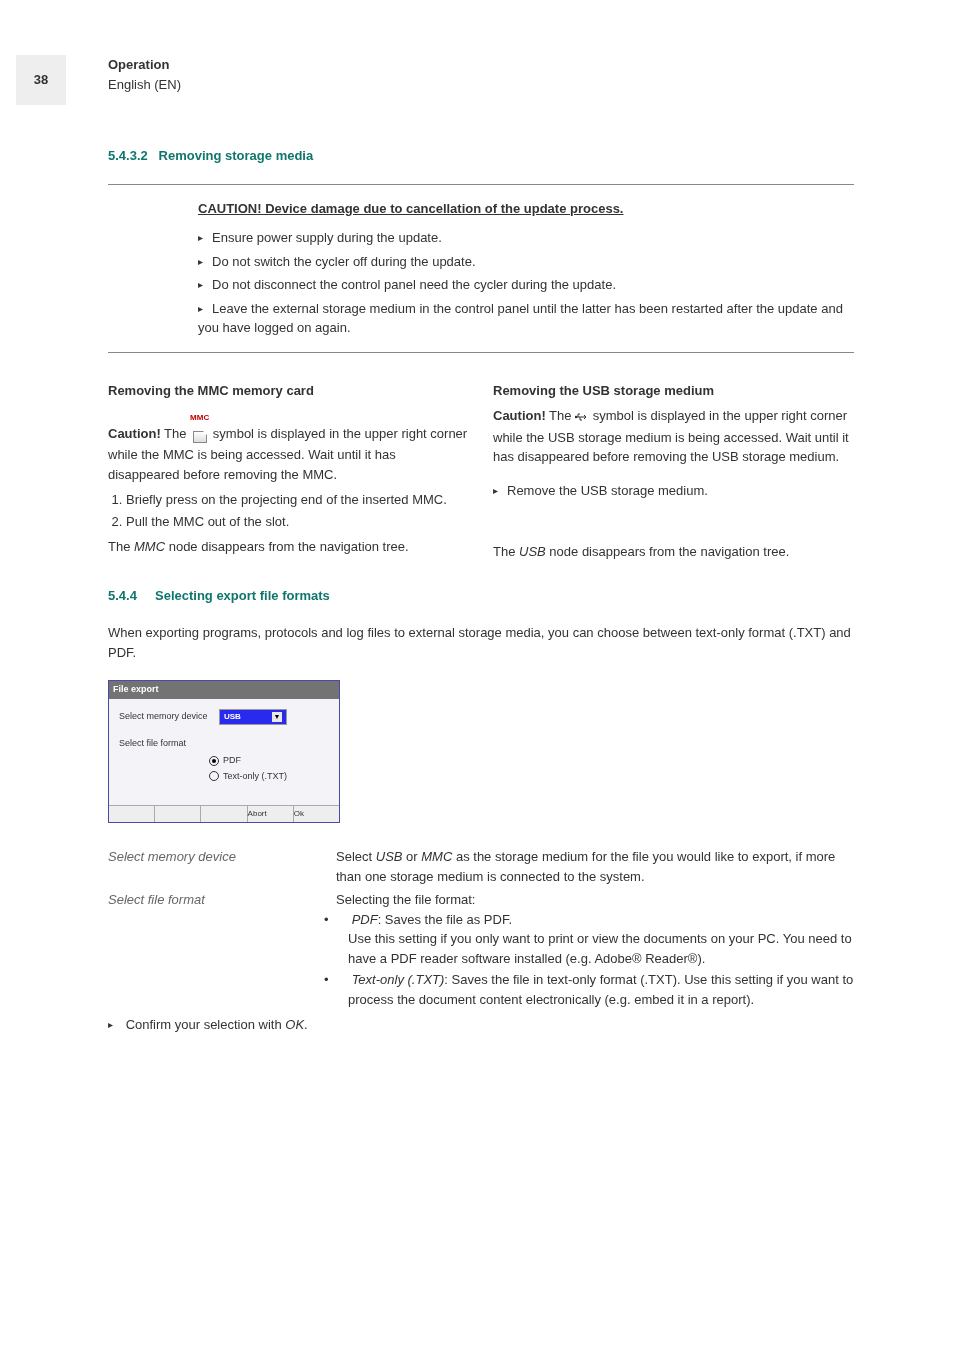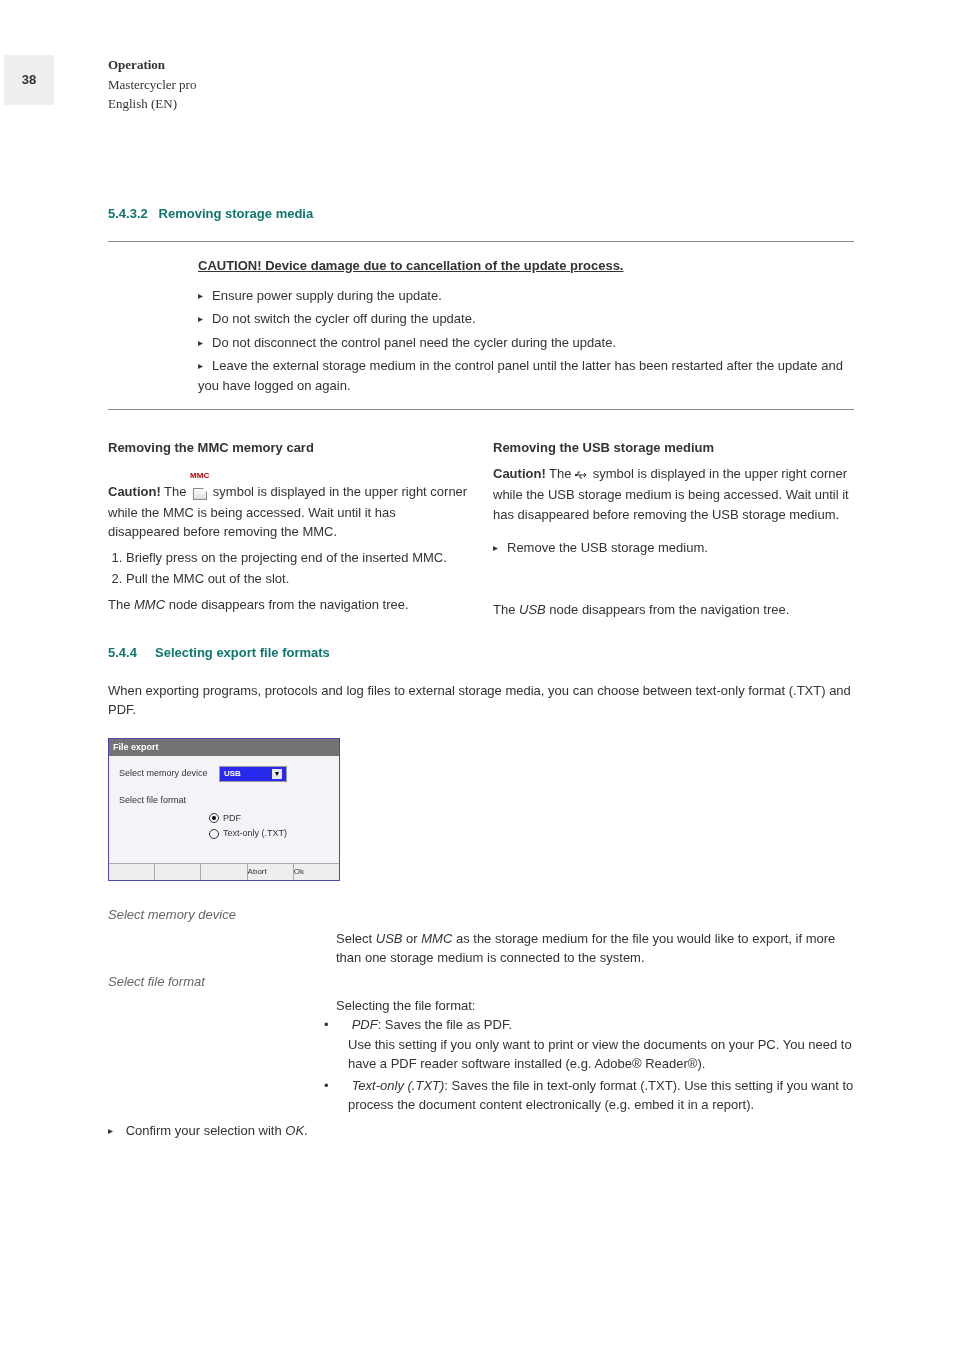--- a/index.html
+++ b/index.html
@@ -10,36 +10,35 @@
     padding: 0;
     width: 954px;
     line-height: 1.5;
   }
   .page {
     padding: 55px 100px 60px 0;
     position: relative;
   }
   .page-num-box {
     position: absolute;
-    left: 4px;
+    left: 16px;
     top: 55px;
     width: 50px;
     height: 50px;
     background: #eee;
     color: #333;
     font-weight: bold;
     font-size: 13px;
     display: flex;
     align-items: center;
     justify-content: center;
   }
   .header {
     margin-left: 108px;
-    margin-bottom: 90px;
-    font-family: Liberation Serif, serif;
+    margin-bottom: 52px;
   }
   .header .line1 { font-weight: bold; }
   .content { margin-left: 108px; }
   h3, h4 {
     font-weight: bold;
     color: #0f766e;
     margin: 0 0 18px 0;
   }
   h3.sec { font-size: 13px; margin-bottom: 18px; }
   hr.bar {
@@ -114,37 +113,36 @@
   }
   .radio-row{display:flex;align-items:center;gap:4px;margin-bottom:2px;margin-left:90px;}
   .radio{width:8px;height:8px;border:1px solid #333;border-radius:50%;display:inline-block;position:relative;}
   .radio.sel::after{content:"";width:4px;height:4px;background:#000;border-radius:50%;position:absolute;left:2px;top:2px;}
   .dlg-footer{display:flex;border-top:1px solid #aaa;}
   .dlg-footer .cell{flex:1;border-right:1px solid #aaa;text-align:left;font-size:8px;padding:2px 0;background:#eee;}
   .dlg-footer .cell:last-child{border-right:none;}
   .defs { margin-top: 24px; }
   .defs-row { display:flex; gap:28px; margin-bottom:4px; align-items:flex-start;}
   .defs-term { width:200px; font-style:italic; color:#666; }
-  .defs-body { flex:1;margin-top:24px; }
+  .defs-body { flex:1; }
   .defs-body ul.bullets li { margin-bottom:2px; padding-left:12px; text-indent:-12px;}
   .inline-icon{display:inline-block;vertical-align:-2px;}
   .mmc-icon{font-size:8px;color:#b00;font-weight:bold;line-height:8px;}
   .mmc-card{display:inline-block;width:12px;height:10px;background:linear-gradient(#fff,#ddd);border:1px solid #888;position:relative;vertical-align:-3px;}
   .mmc-card::after{content:"";position:absolute;right:-1px;top:-1px;width:0;height:0;border-top:4px solid #fff;border-left:4px solid transparent;}
   .final-arrow { margin-top: 14px; margin-left:4px;}
 </style>
 </head>
 <body>
 
 <div class="page">
   <div class="page-num-box">38</div>
 
   <div class="header">
     <div class="line1">Operation</div>
-    <div>Mastercycler pro</div>
     <div>English (EN)</div>
   </div>
 
   <div class="content">
     <h3 class="sec">
       <span>5.4.3.2</span>&nbsp;&nbsp;
       <span>Removing storage media</span>
     </h3>
     <hr class="bar">
 

